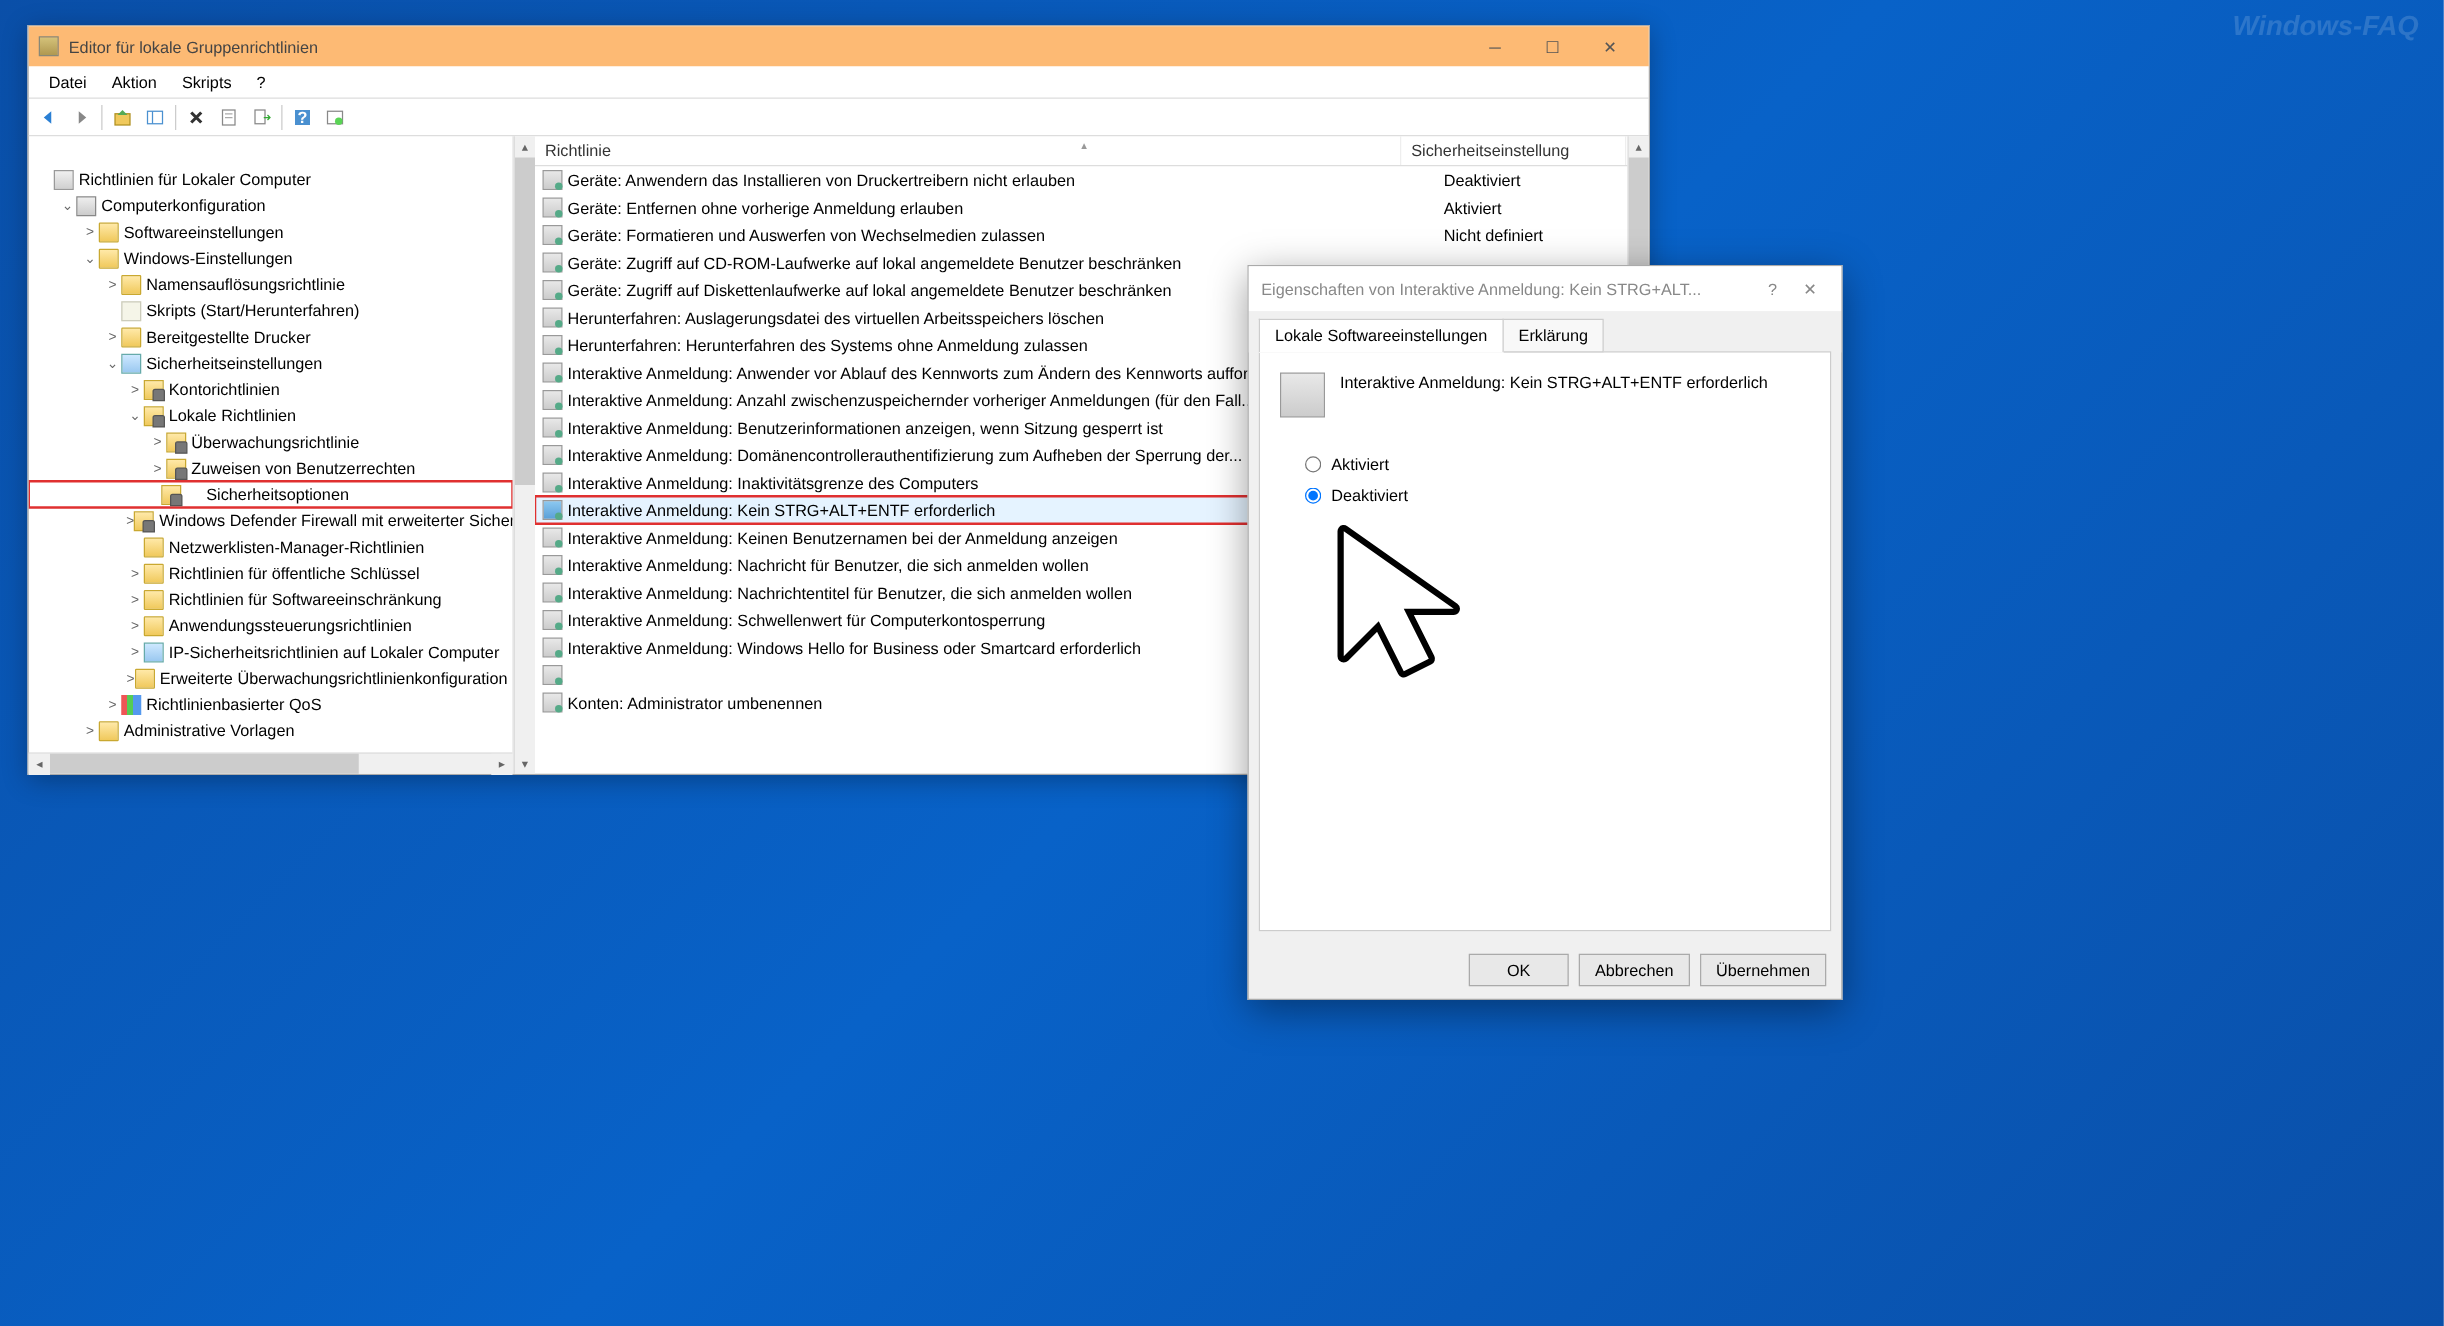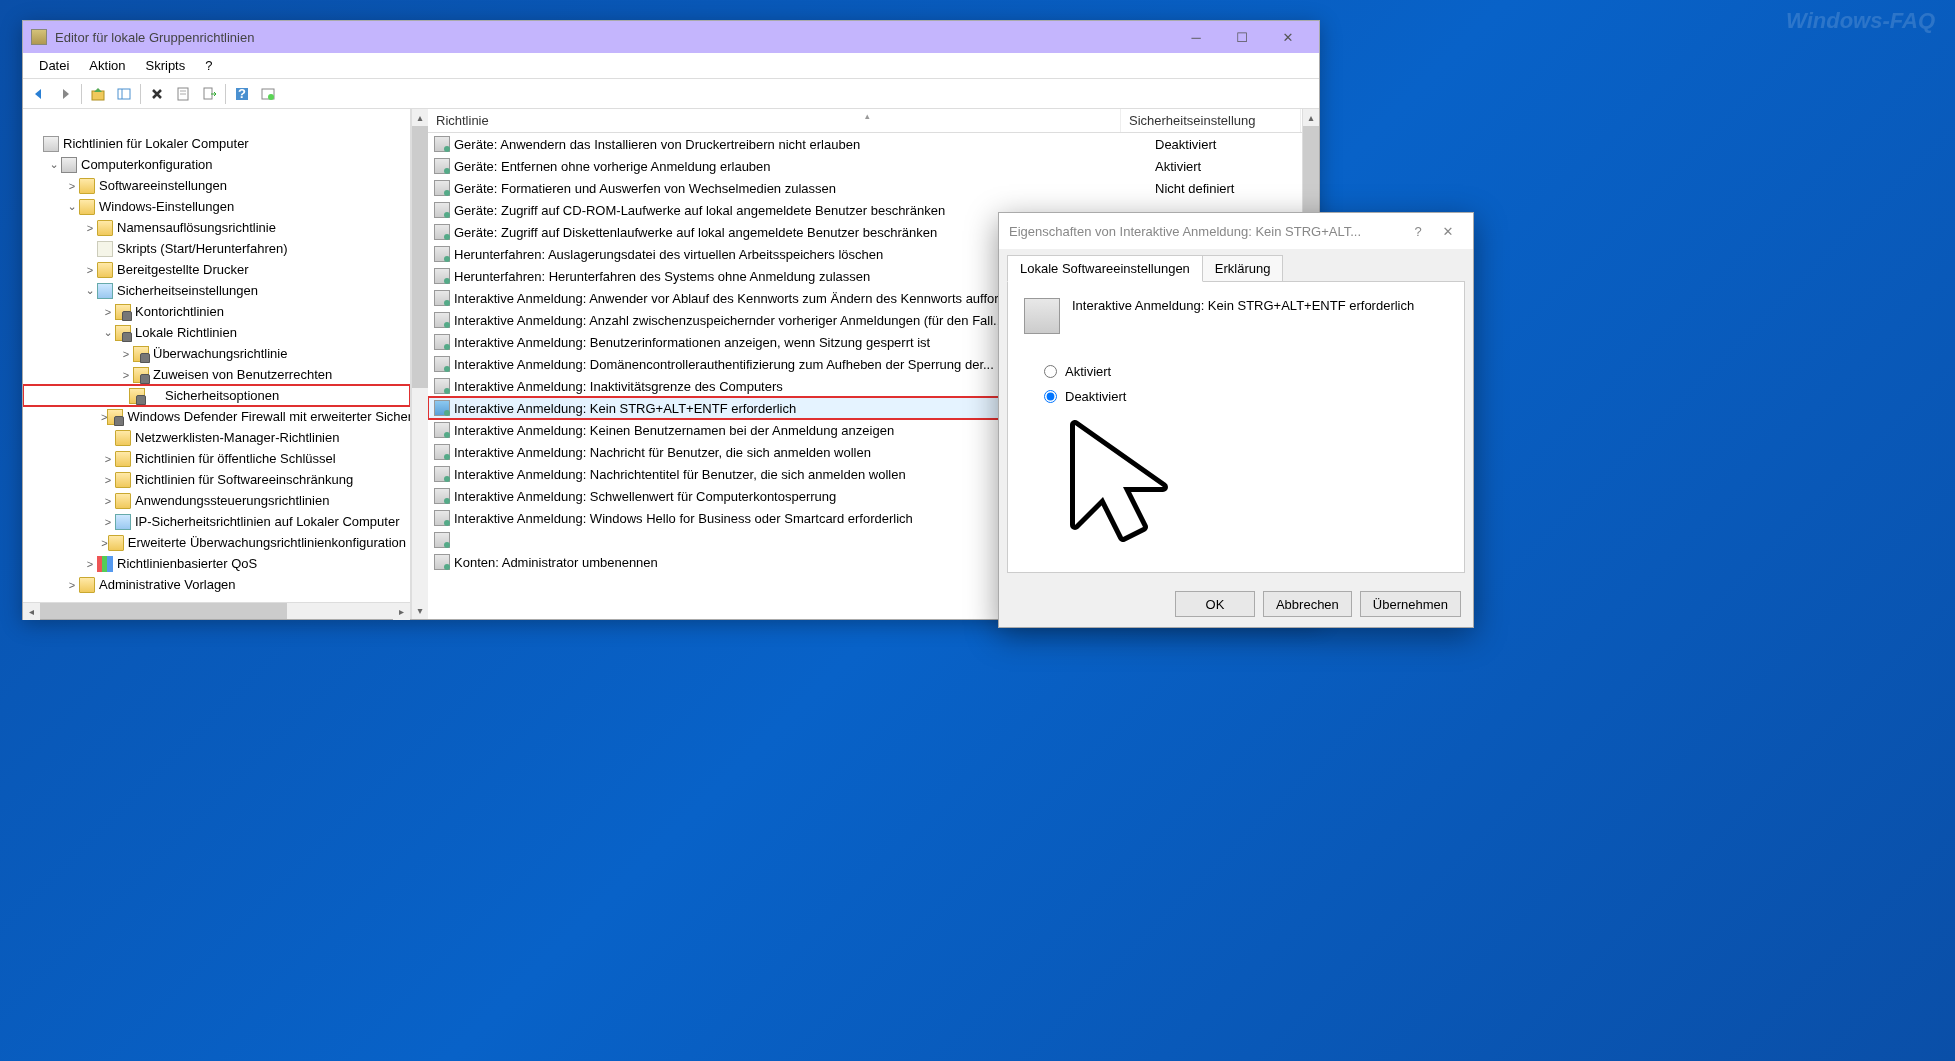--- a/index.html
+++ b/index.html
@@ -1,21 +1,21 @@
 <!DOCTYPE html>
 <html><head>
 <meta charset="utf-8">
 <style>
 * { box-sizing: border-box; margin: 0; padding: 0; font-family: "Segoe UI", Tahoma, sans-serif; font-size: 13px; }
 body { background: linear-gradient(135deg, #0a4fa8 0%, #0862c8 50%, #0a4fa8 100%); width: 1955px; height: 1061px; position: relative; overflow: hidden; }
 .watermark { position: absolute; top: 8px; right: 20px; color: rgba(255,255,255,0.15); font-size: 22px; font-style: italic; font-weight: bold; }
 
 
 .main-window { position: absolute; left: 22px; top: 20px; width: 1298px; height: 600px; background: #fff; border: 1px solid #aaa; box-shadow: 0 4px 20px rgba(0,0,0,0.3); display: flex; flex-direction: column; }
-.titlebar { height: 32px; display: flex; align-items: center; padding: 0 8px; background: #c4b5fd; }
+.titlebar { height: 32px; display: flex; align-items: center; padding: 0 8px; background: #fdba74; }
 .titlebar .app-icon { width: 16px; height: 16px; background: linear-gradient(#d4c27a,#b09850); border: 1px solid #887; margin-right: 8px; }
 .titlebar .title { flex: 1; color: #444; }
 .titlebar .winbtn { width: 46px; height: 30px; display: flex; align-items: center; justify-content: center; color: #555; cursor: pointer; }
 .menubar { height: 26px; display: flex; align-items: center; padding: 0 6px; border-bottom: 1px solid #ddd; }
 .menubar .mitem { padding: 3px 10px; cursor: pointer; }
 .toolbar { height: 30px; display: flex; align-items: center; padding: 0 4px; gap: 2px; border-bottom: 1px solid #ddd; }
 .toolbar .tb { width: 24px; height: 24px; display: flex; align-items: center; justify-content: center; cursor: pointer; border: 1px solid transparent; }
 .toolbar .sep { width: 1px; height: 20px; background: #ccc; margin: 0 2px; }
 .toolbar svg { display: block; }
 
@@ -54,21 +54,21 @@
 .list-rows { flex: 1; overflow: hidden; }
 .lrow { display: flex; align-items: center; height: 22px; cursor: pointer; }
 .lrow.highlight { outline: 2px solid #e03030; outline-offset: -1px; background: #e5f3ff; }
 .lrow .policy-icon { width: 16px; height: 16px; margin: 0 4px 0 6px; background: linear-gradient(#e8e8e8,#ccc); border: 1px solid #999; position: relative; flex-shrink: 0; }
 .lrow .policy-icon::after { content: ""; position: absolute; right: -1px; bottom: -1px; width: 6px; height: 6px; background: #5a8; border-radius: 50%; }
 .lrow.highlight .policy-icon { background: linear-gradient(#8cc8f0,#5aa0d8); }
 .lrow .c0 { flex: 0 0 693px; overflow: hidden; text-overflow: clip; white-space: nowrap; }
 .lrow .c1 { flex: 0 0 180px; padding-left: 8px; white-space: nowrap; }
 
 
-.dialog { position: absolute; left: 998px; top: 212px; width: 476px; height: 416px; background: #f0f0f0; border: 1px solid #aaa; box-shadow: 0 8px 30px rgba(0,0,0,0.4); display: flex; flex-direction: column; }
+.dialog { position: absolute; left: 998px; top: 212px; width: 476px; height: 588px; background: #f0f0f0; border: 1px solid #aaa; box-shadow: 0 8px 30px rgba(0,0,0,0.4); display: flex; flex-direction: column; }
 .dialog .dlg-title { height: 36px; display: flex; align-items: center; padding: 0 10px; background: #fff; }
 .dialog .dlg-title .t { flex: 1; color: #888; overflow: hidden; text-overflow: ellipsis; white-space: nowrap; }
 .dialog .dlg-title .hb { width: 30px; text-align: center; color: #888; cursor: pointer; }
 .dialog .tabs { display: flex; padding: 6px 8px 0 8px; background: #f0f0f0; }
 .dialog .tab { padding: 5px 12px; border: 1px solid #ccc; background: #f8f8f8; cursor: pointer; margin-right: -1px; position: relative; }
 .dialog .tab.active { background: #fff; border-bottom-color: #fff; z-index: 1; }
 .dialog .tabbody { flex: 1; margin: 0 8px 8px 8px; background: #fff; border: 1px solid #ccc; margin-top: -1px; padding: 16px; }
 .dialog .policy-head { display: flex; align-items: flex-start; gap: 12px; margin-bottom: 30px; }
 .dialog .policy-head .pic { width: 36px; height: 36px; background: linear-gradient(#e8e8e8,#ccc); border: 1px solid #999; flex-shrink: 0; }
 .dialog .radio-row { display: flex; align-items: center; gap: 8px; margin: 10px 0 10px 20px; }

